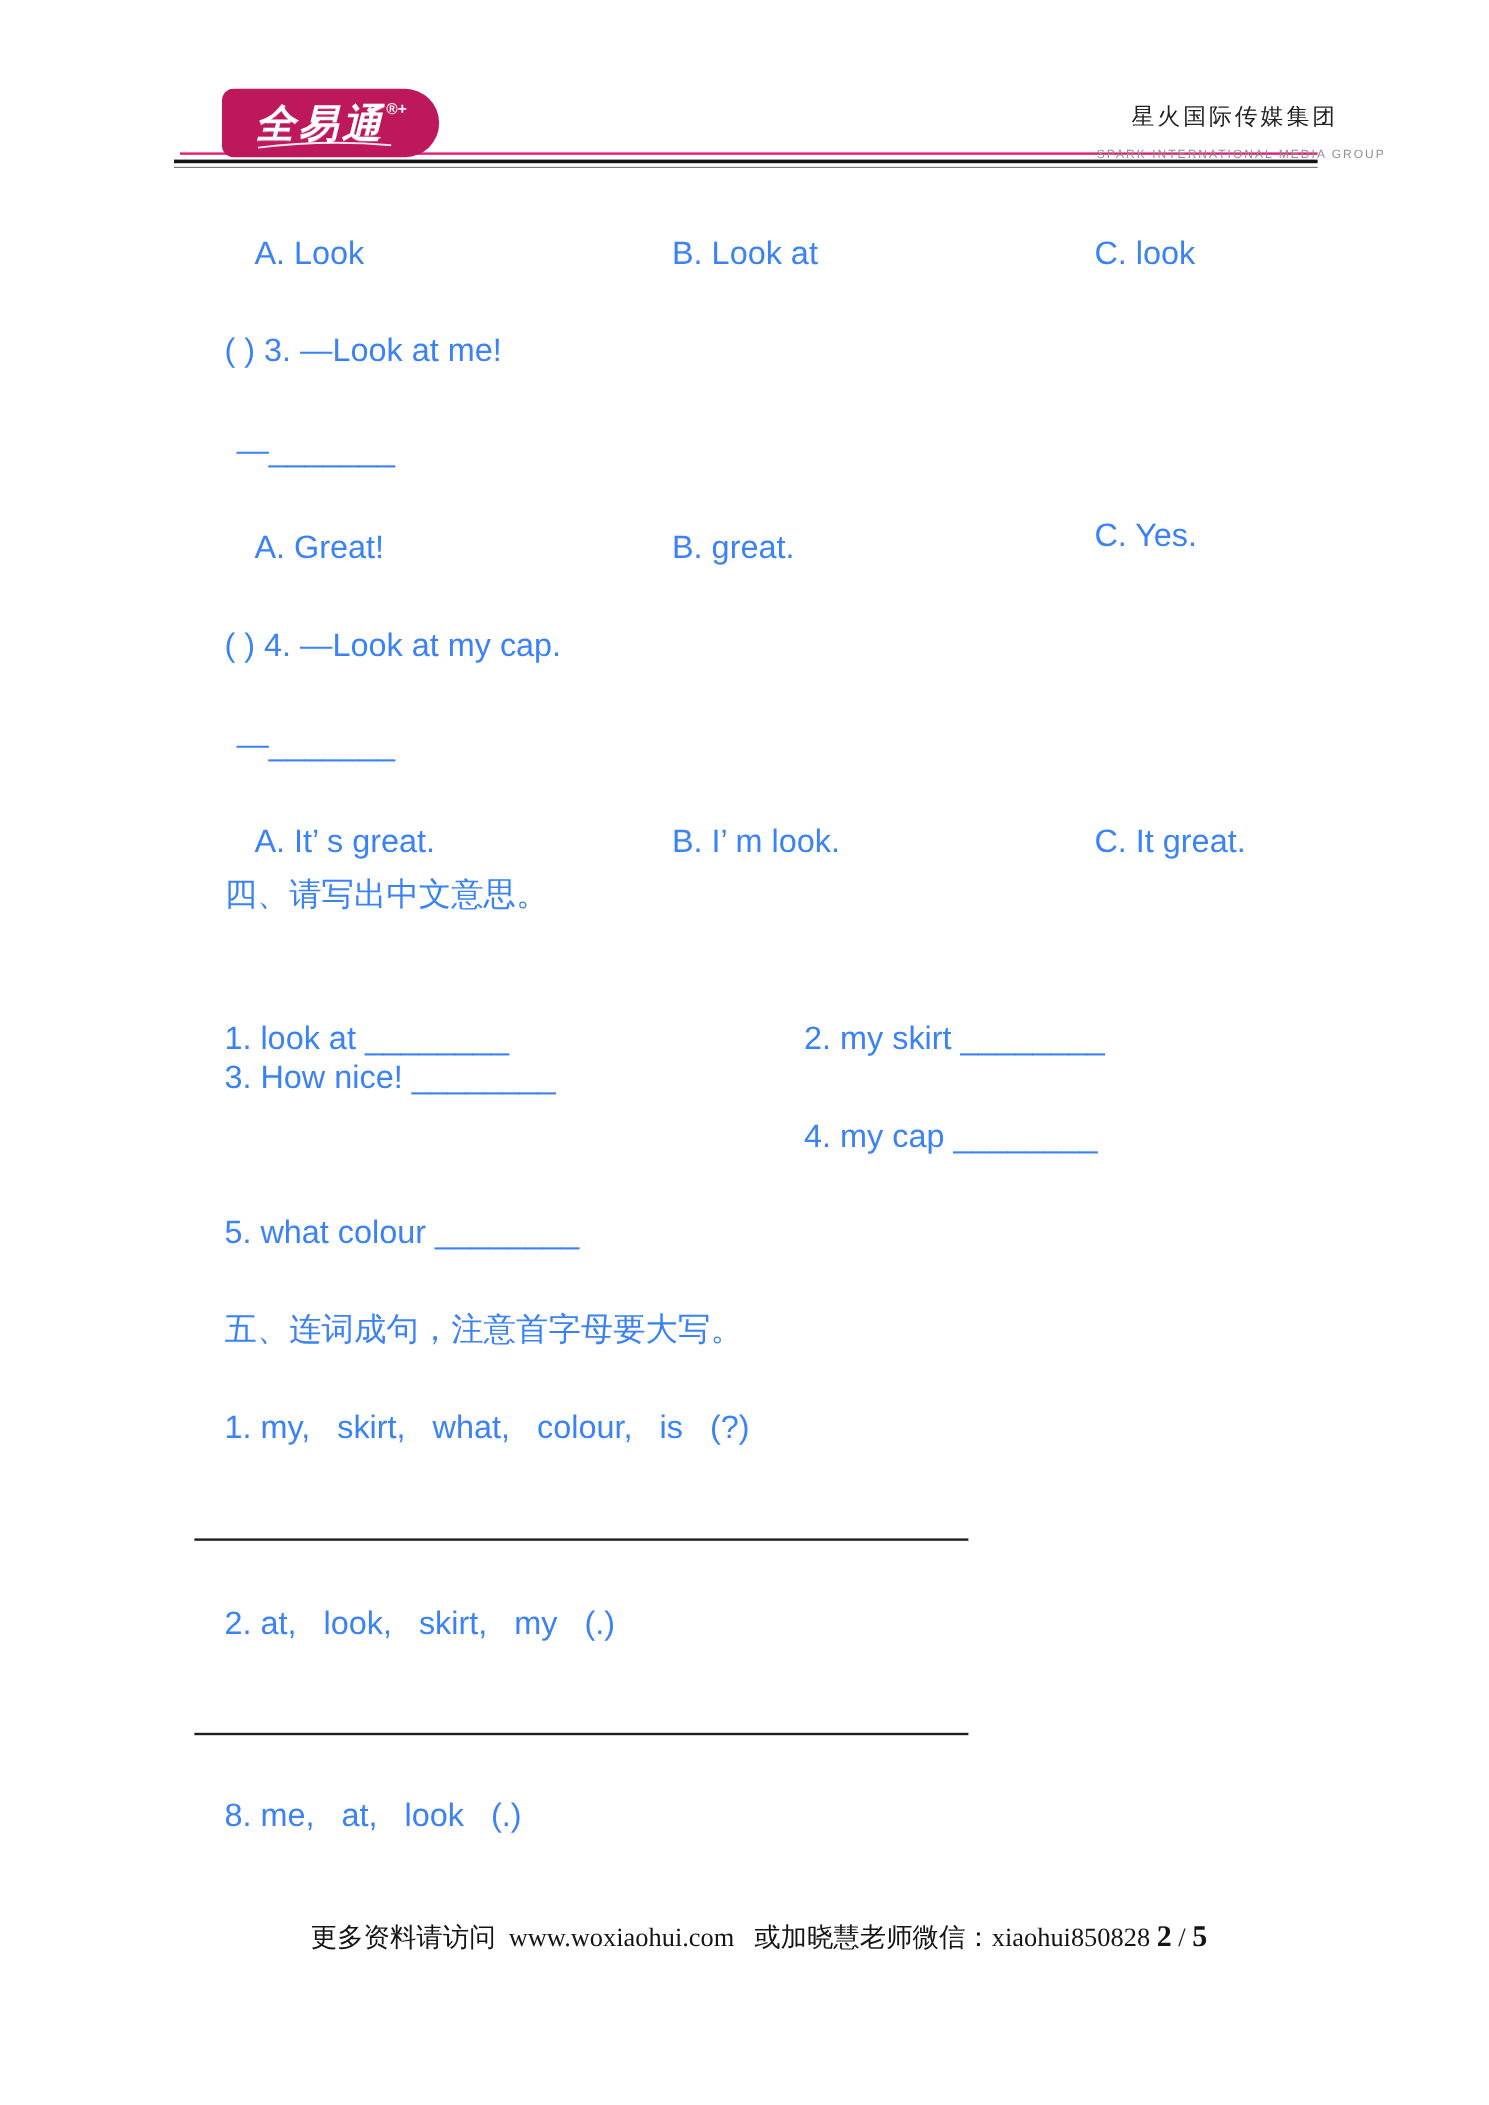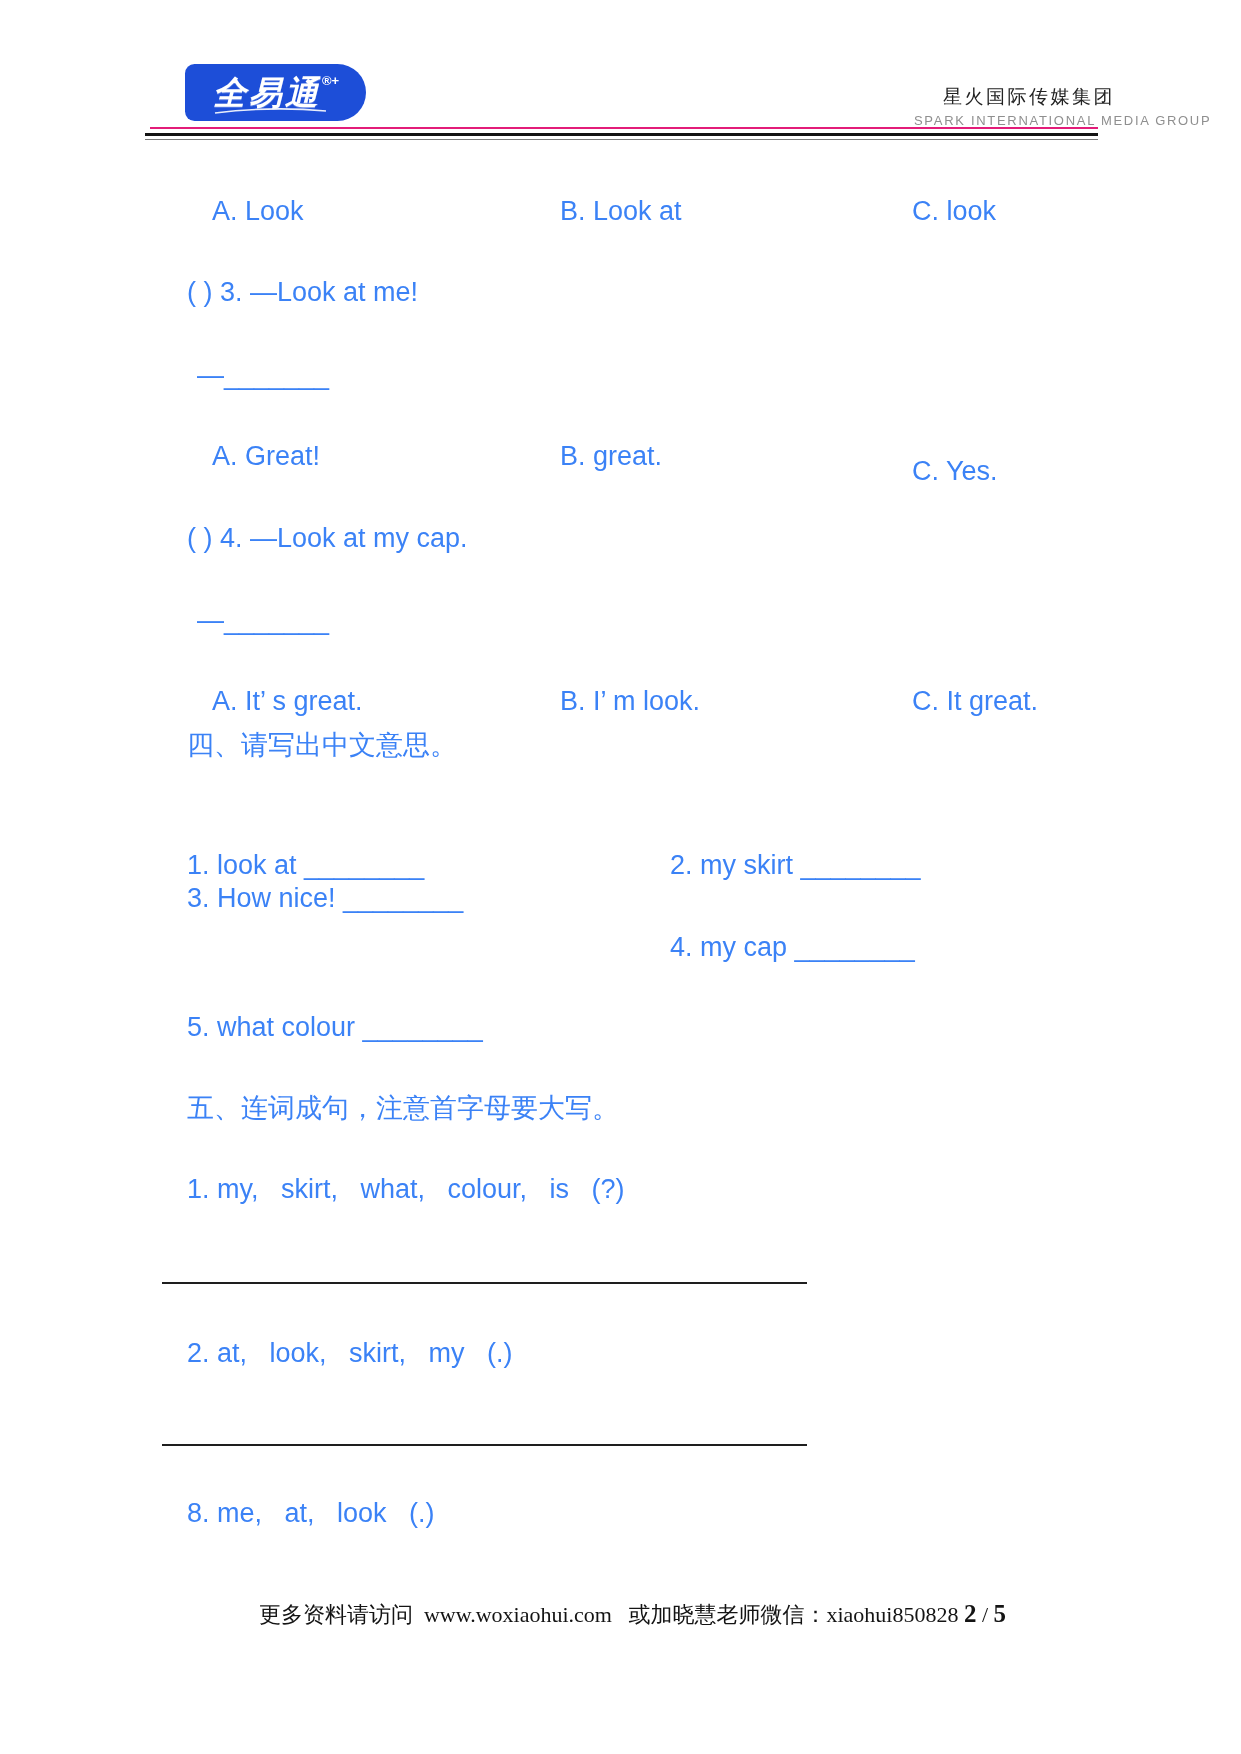--- a/index.html
+++ b/index.html
@@ -6,37 +6,37 @@
   .page{
     position:relative;
     width:1241px;height:1754px;
     background:#ffffff;
     font-family:"Liberation Sans","DejaVu Sans",sans-serif;
     color:#1c1c1c;
     overflow:hidden;
   }
   
   .logo{
-    position:absolute;left:185px;top:64px;width:181px;height:57px;
-    background:#1d4ed8;
+    position:absolute;left:185px;top:74px;width:181px;height:57px;
+    background:#be185d;
     border-radius:10px 30px 30px 10px;
     display:flex;align-items:center;justify-content:center;
     z-index:3;
   }
   .logo-text{
     color:#ffffff;font-size:33px;font-weight:bold;font-style:italic;
     letter-spacing:3px;line-height:1;
     font-family:"DejaVu Sans","Liberation Sans",sans-serif;
     text-shadow:0 1px 0 rgba(255,255,255,.25);
   }
   .logo-sup{color:#ffffff;font-size:13px;font-weight:bold;position:relative;top:-12px;left:1px;}
   .logo-swash{position:absolute;left:28px;bottom:6px;}
   .company{position:absolute;left:914px;top:84px;width:230px;text-align:center;z-index:2;}
   .company-cn{font-size:19px;letter-spacing:2.5px;color:#222222;font-weight:500;white-space:nowrap;}
-  .company-en{font-size:13px;letter-spacing:1.7px;color:#8f8f8f;margin-top:3px;white-space:nowrap;}
+  .company-en{font-size:10px;letter-spacing:1.7px;color:#8f8f8f;margin-top:14px;white-space:nowrap;}
   .rule-pink{position:absolute;left:150px;top:127px;width:948px;height:0;border-top:2px solid #e31c79;z-index:1;}
   .rule-black{position:absolute;left:145px;top:133px;width:953px;height:0;border-top:3px solid #141414;z-index:1;}
   .rule-gray{position:absolute;left:145px;top:139px;width:953px;height:0;border-top:1px solid #7a7a7a;z-index:1;}
   
   .line{
     position:absolute;
     font-size:27px;line-height:36px;
     white-space:pre;
     color:#3b82f6;
   }
@@ -84,21 +84,21 @@
   </div>
 
   <span class="line x-opt-a" style="top:193px">A. Look</span>
   <span class="line x-opt-b" style="top:193px">B. Look at</span>
   <span class="line x-opt-c" style="top:193px">C. look</span>
 
   <span class="line x-margin" style="top:274px">( ) 3. —Look at me!</span>
   <span class="line x-indent" style="top:357px">—_______</span>
   <span class="line x-opt-a" style="top:438px">A. Great!</span>
   <span class="line x-opt-b" style="top:438px">B. great.</span>
-  <span class="line x-opt-c" style="top:453px">C. Yes.</span>
+  <span class="line x-opt-c" style="top:428px">C. Yes.</span>
 
   <span class="line x-margin" style="top:520px">( ) 4. —Look at my cap.</span>
   <span class="line x-indent" style="top:602px">—_______</span>
   <span class="line x-opt-a" style="top:683px">A. It’ s great.</span>
   <span class="line x-opt-b" style="top:683px">B. I’ m look.</span>
   <span class="line x-opt-c" style="top:683px">C. It great.</span>
 
   <span class="line x-margin" style="top:727px">四、请写出中文意思。</span>
   <span class="line x-margin" style="top:847px">1. look at ________</span>
   <span class="line x-col2" style="top:847px">2. my skirt ________</span>

